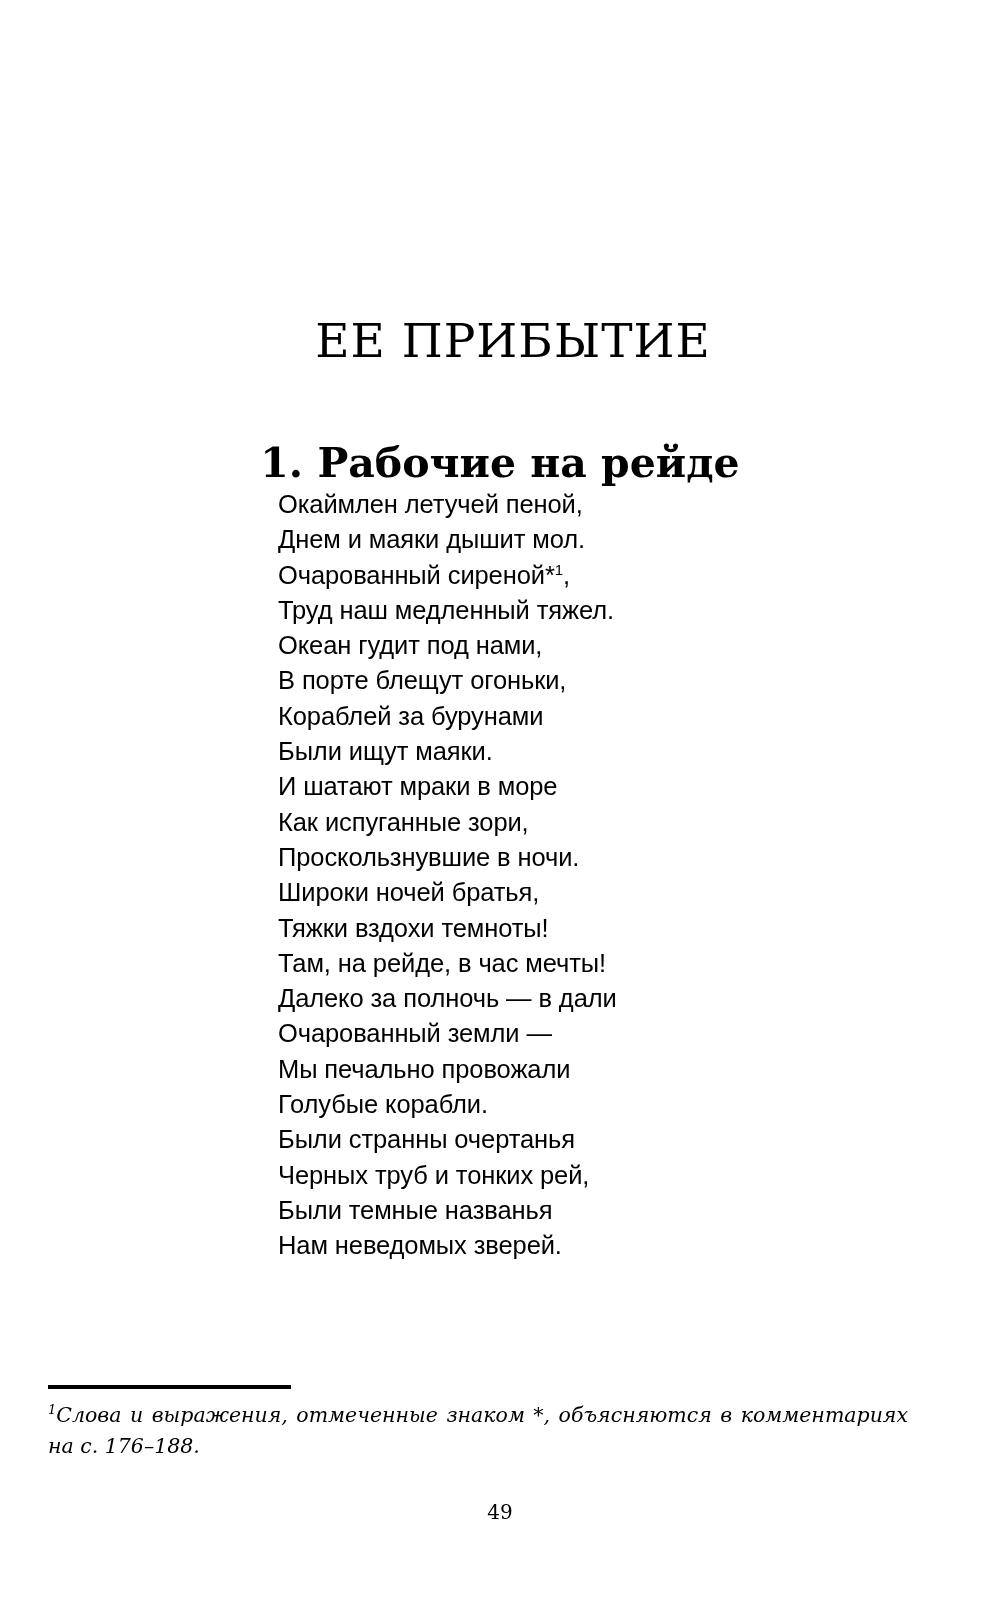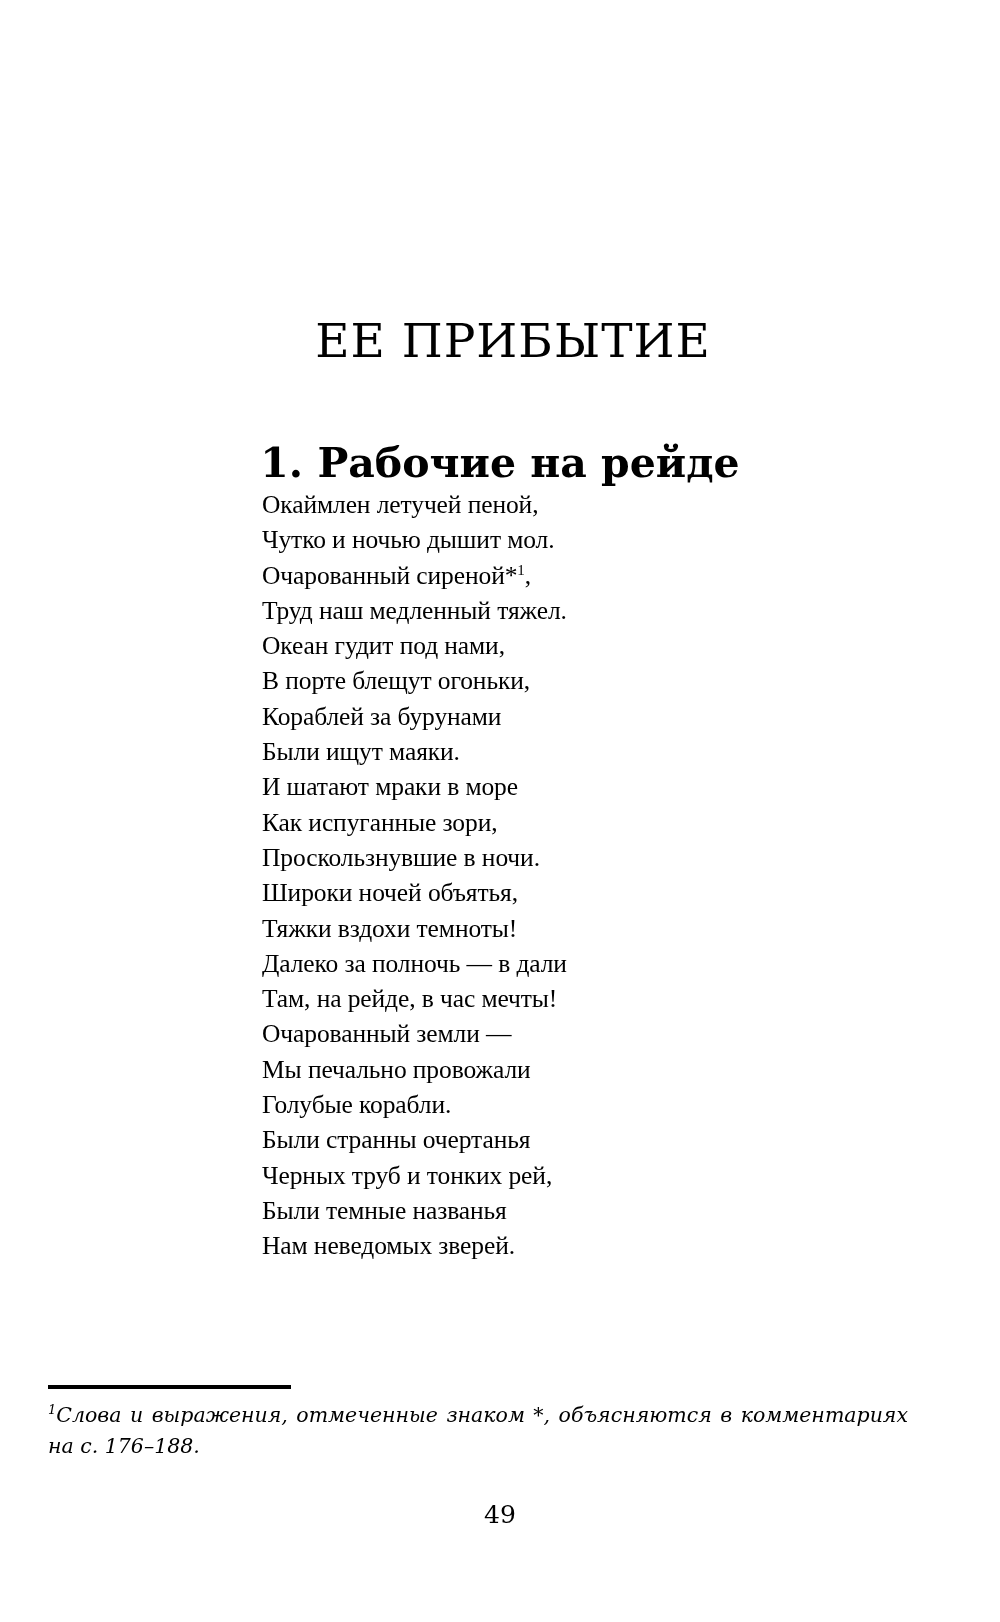--- a/index.html
+++ b/index.html
@@ -44,25 +44,26 @@
     font-weight: bold;
     font-size: 41px;
   }
   .poem {
     position: absolute;
     top: 487px;
     left: 262px;
     width: 640px;
   }
   .poem-line {
-    font-family: Liberation Serif, serif;
+    font-family: Liberation Sans, sans-serif;
     font-size: 25.5px;
     line-height: 35.3px;
     white-space: pre;
     letter-spacing: -0.1px;
+    margin-left: 16px;
   }
   .poem-line sup {
     font-size: 15px;
     vertical-align: super;
     line-height: 0;
   }
   .footnote-rule {
     position: absolute;
     top: 1385px;
     left: 48px;
@@ -86,48 +87,48 @@
     vertical-align: super;
     line-height: 0;
   }
   .page-number {
     position: absolute;
     top: 1500px;
     left: 0;
     width: 1000px;
     text-align: center;
     font-family: "DejaVu Serif", serif;
-    font-size: 25px;
+    font-size: 20px;
   }
 </style>
 </head>
 <body>
 
 <div class="page">
 
   <h1 class="title">ЕЕ ПРИБЫТИЕ</h1>
 
   <h2 class="subtitle">1. Рабочие на рейде</h2>
 
   <div class="poem">
     <div class="poem-line">Окаймлен летучей пеной,</div>
-    <div class="poem-line">Чутко и ночью дышит мол.</div>
+    <div class="poem-line">Днем и маяки дышит мол.</div>
     <div class="poem-line"><span>Очарованный сиреной*</span><sup>1</sup><span>,</span></div>
     <div class="poem-line">Труд наш медленный тяжел.</div>
     <div class="poem-line">Океан гудит под нами,</div>
     <div class="poem-line">В порте блещут огоньки,</div>
     <div class="poem-line">Кораблей за бурунами</div>
     <div class="poem-line">Были ищут маяки.</div>
     <div class="poem-line">И шатают мраки в море</div>
     <div class="poem-line">Как испуганные зори,</div>
     <div class="poem-line">Проскользнувшие в ночи.</div>
-    <div class="poem-line">Широки ночей объятья,</div>
+    <div class="poem-line">Широки ночей братья,</div>
     <div class="poem-line">Тяжки вздохи темноты!</div>
+    <div class="poem-line">Там, на рейде, в час мечты!</div>
     <div class="poem-line">Далеко за полночь — в дали</div>
-    <div class="poem-line">Там, на рейде, в час мечты!</div>
     <div class="poem-line">Очарованный земли —</div>
     <div class="poem-line">Мы печально провожали</div>
     <div class="poem-line">Голубые корабли.</div>
     <div class="poem-line">Были странны очертанья</div>
     <div class="poem-line">Черных труб и тонких рей,</div>
     <div class="poem-line">Были темные названья</div>
     <div class="poem-line">Нам неведомых зверей.</div>
   </div>
 
   <div class="footnote-rule"></div>

